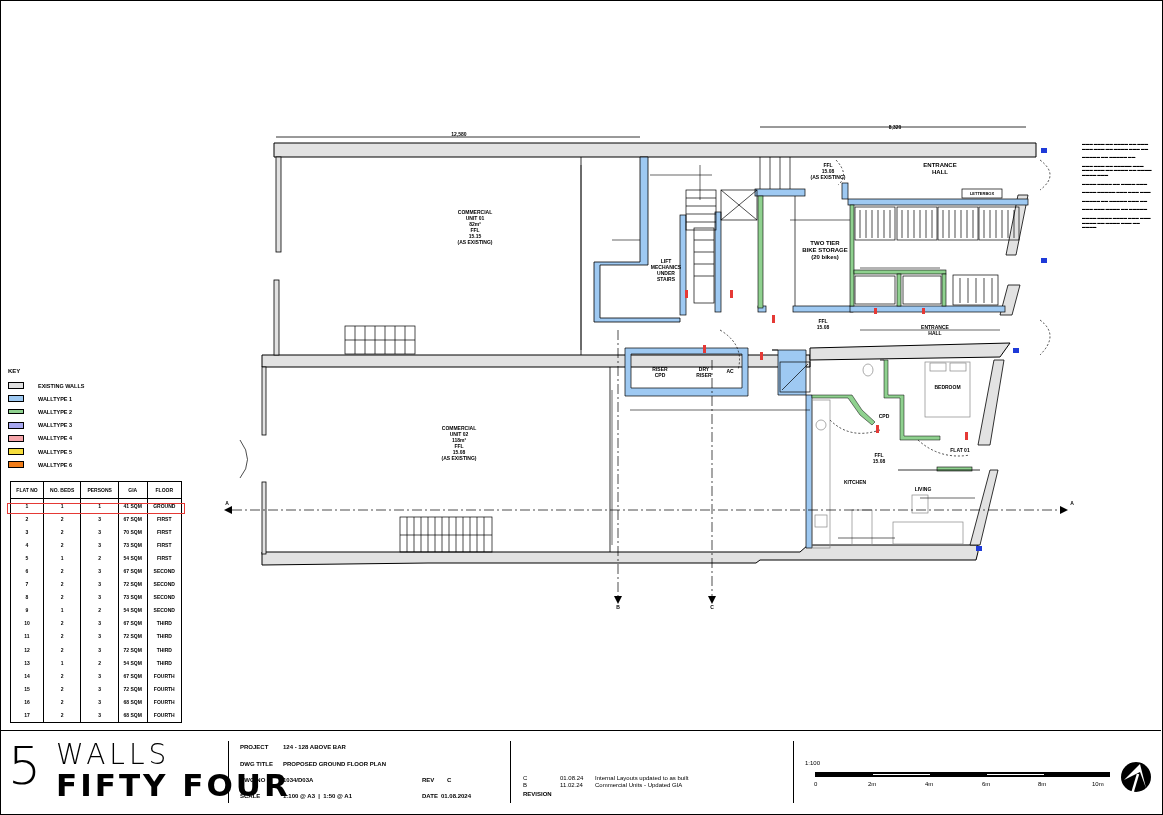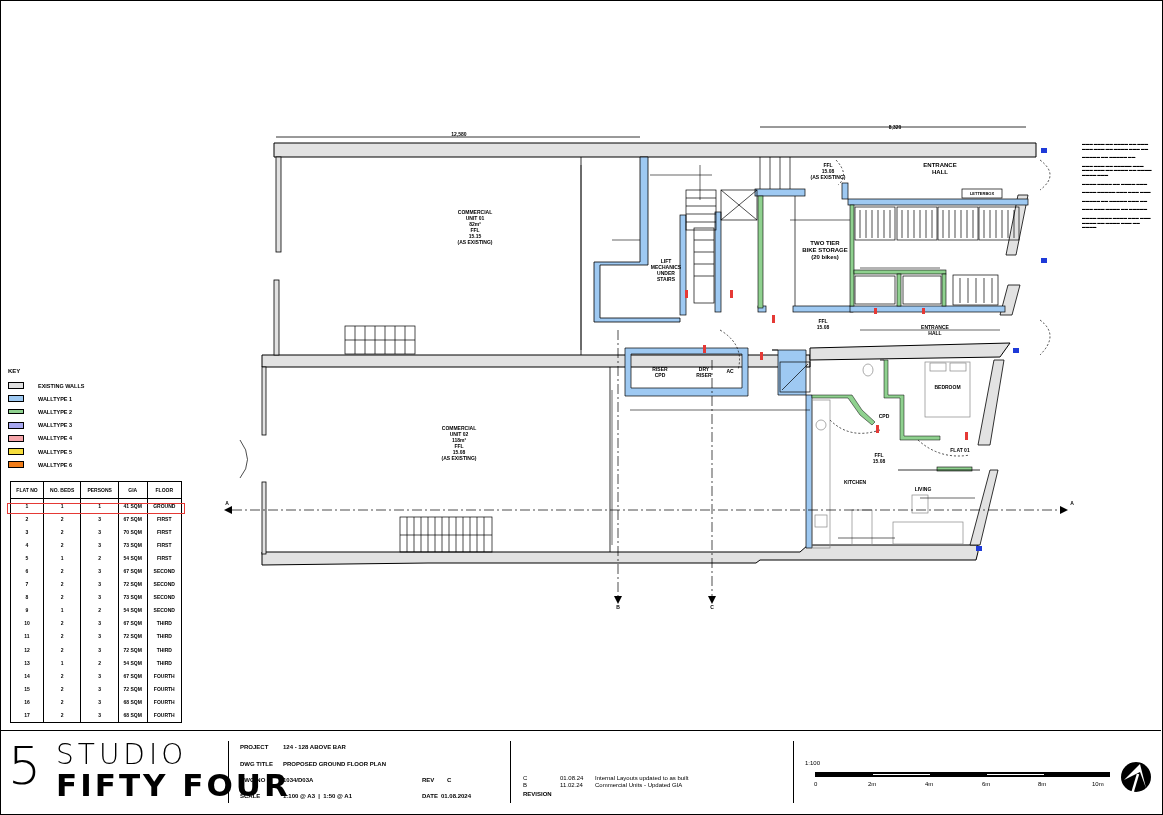--- a/index.html
+++ b/index.html
@@ -483,21 +483,21 @@
         <td>3</td>
         <td>68 SQM</td>
         <td>FOURTH</td>
       </tr>
   </tbody>
 </table>
 <div class="hl"></div>
 
 <div class="tb"></div>
 <div class="logo-num">5</div>
-<div class="logo-t1">STUDIO</div>
+<div class="logo-t1">WALLS</div>
 <div class="logo-t2">FIFTY FOUR</div>
 
 <div class="vdiv" style="left:228px;top:741px;height:62px"></div>
 <div class="vdiv" style="left:510px;top:741px;height:62px"></div>
 <div class="vdiv" style="left:793px;top:741px;height:62px"></div>
 
 <div class="tbl-k" style="left:240px;top:744px">PROJECT</div>
 <div class="tbl-v" style="left:283px;top:744px">124 - 128 ABOVE BAR</div>
 <div class="tbl-k" style="left:240px;top:761px">DWG TITLE</div>
 <div class="tbl-v" style="left:283px;top:761px">PROPOSED GROUND FLOOR PLAN</div>

